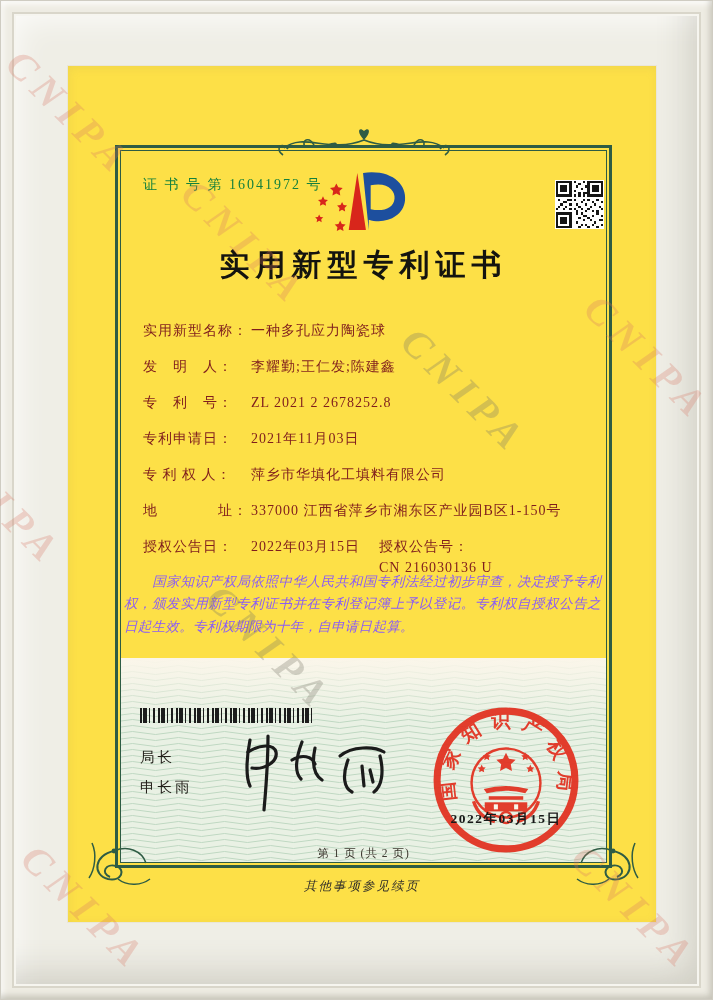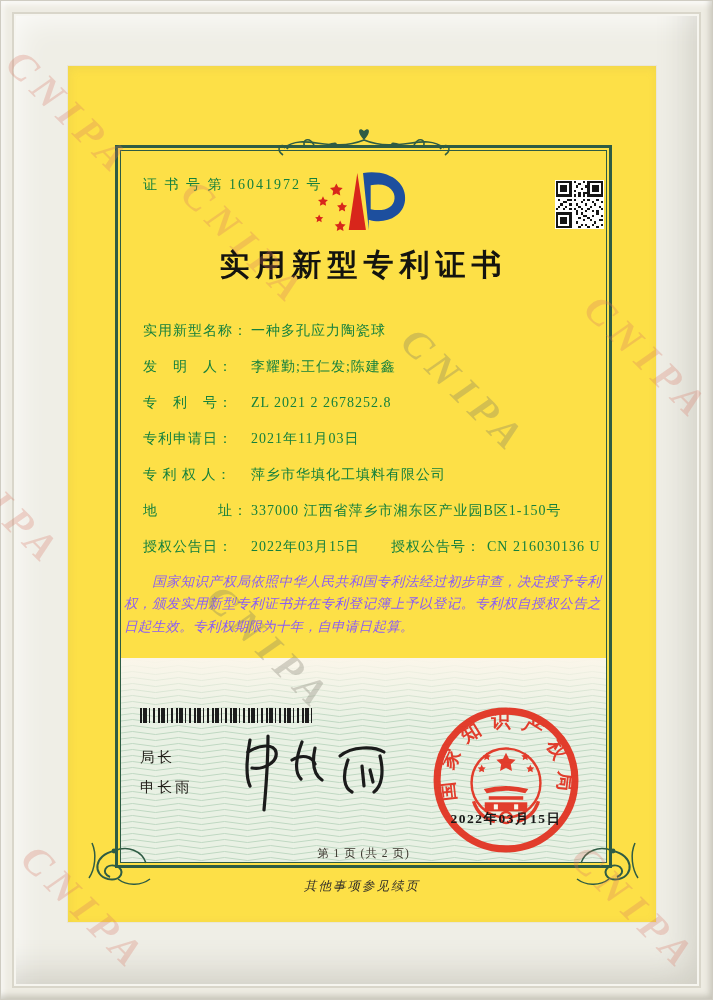--- a/index.html
+++ b/index.html
@@ -47,24 +47,24 @@
 
   
   .cert-no{position:absolute;left:25px;top:28px;font-size:14px;letter-spacing:2px;color:#15803d;z-index:3;}
   .logo{position:absolute;left:184px;top:20px;z-index:3;}
   .qr{position:absolute;left:437px;top:32px;z-index:3;background:#fff;padding:1px;}
   .title{position:absolute;left:0;right:0;top:97px;text-align:center;z-index:3;
     font-size:30px;font-weight:700;letter-spacing:6px;color:#14140f;}
 
   .fields{position:absolute;left:25px;right:20px;top:172px;z-index:3;}
   .field-row{position:relative;display:flex;height:21px;line-height:21px;margin-bottom:15px;
-    font-size:14px;letter-spacing:1px;color:#15803d;}
+    font-size:14px;letter-spacing:1px;color:#7f1d1d;}
   .flabel{width:108px;flex:none;}
   .fvalue{white-space:nowrap;}
-  .grant-no-pair{position:absolute;left:248px;top:0;display:flex;}
+  .grant-no-pair{position:absolute;left:236px;top:0;display:flex;flex-direction:column;}
   .grant-no-pair .flabel{width:auto;margin-right:6px;}
 
   .body-text{position:absolute;left:6px;right:8px;top:423px;z-index:3;
     font-size:13.5px;line-height:22.4px;color:#8b5cf6;font-style:italic;
     letter-spacing:.3px;text-align:justify;}
   .body-text p{margin:0;text-indent:2.1em;}
 
   .barcode{position:absolute;left:22px;top:560px;width:172px;height:15px;z-index:3;
     background:repeating-linear-gradient(90deg,
       #1c1c1c 0 2px, rgba(0,0,0,0) 2px 3px,

